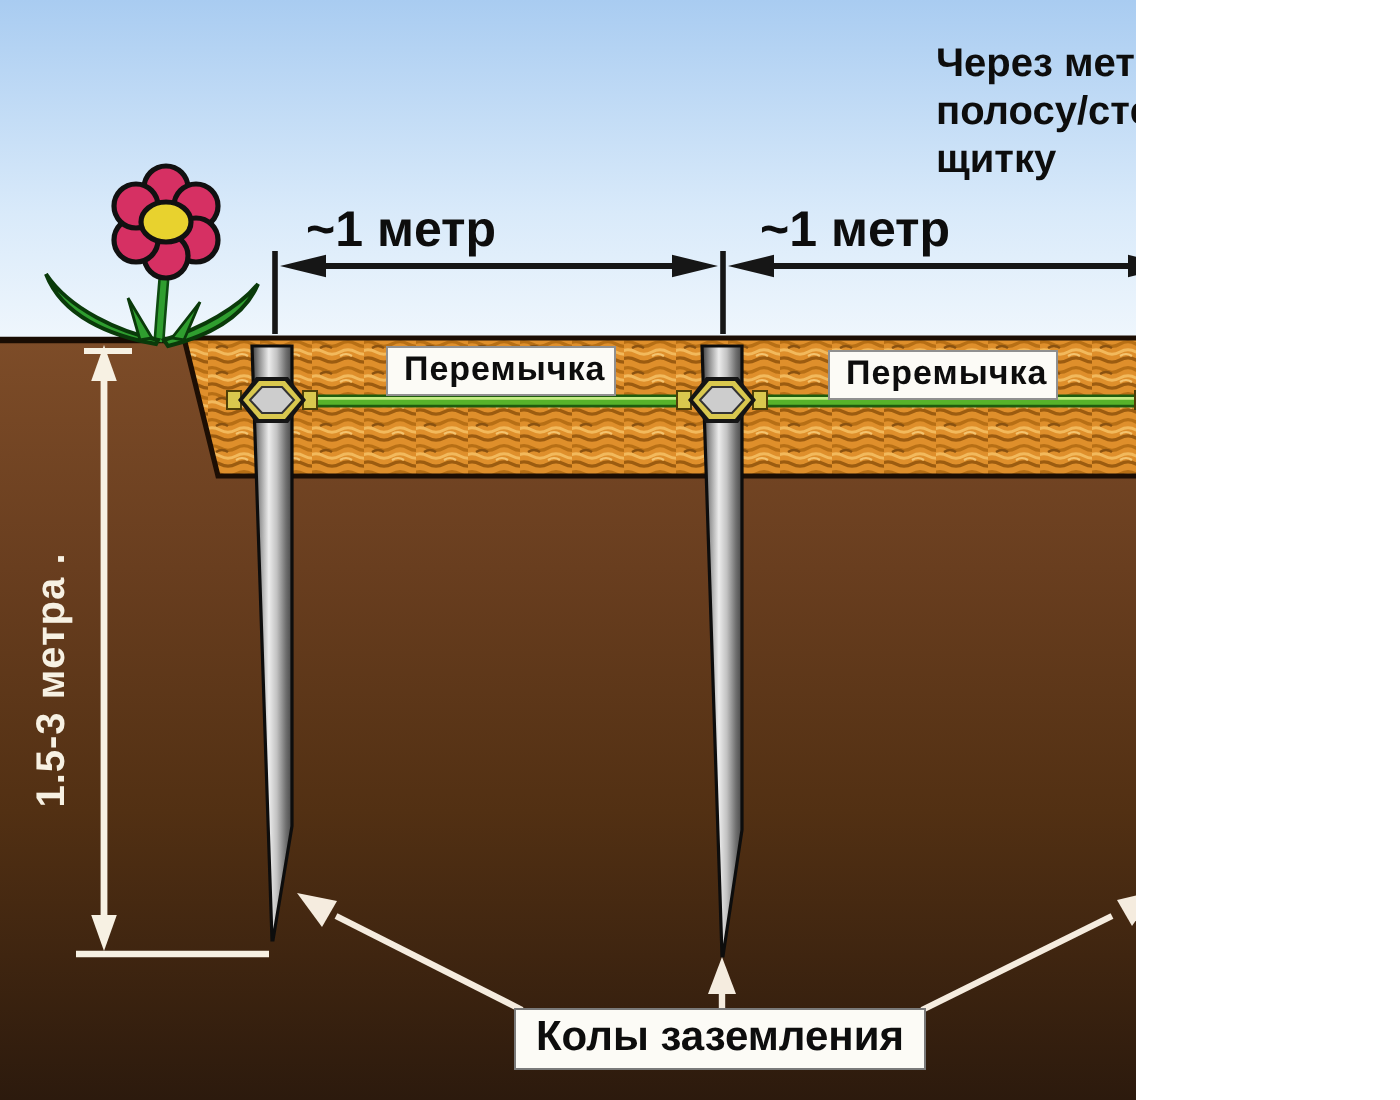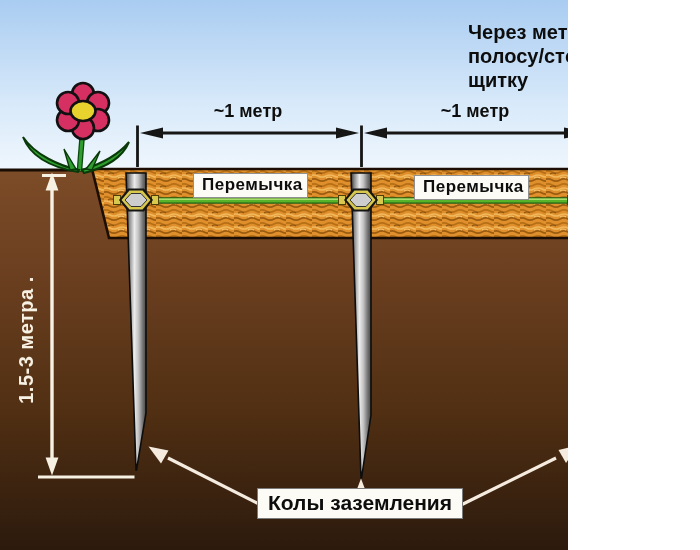--- a/index.html
+++ b/index.html
@@ -7,32 +7,32 @@
     position:relative;width:568px;height:550px;overflow:hidden;
     font-family:"Liberation Sans","DejaVu Sans",sans-serif;
   }
   #diagram-canvas{position:absolute;left:0;top:0;}
   .lbl{position:absolute;font-weight:bold;color:#0d0d0d;}
   .note{
     left:468px;top:20px;width:230px;
     font-size:20px;line-height:24px;white-space:pre-line;
   }
   .dim-h{
-    top:101px;width:190px;text-align:center;font-size:18px;
+    top:101px;width:190px;text-align:left;font-size:25px;
   }
   .dim-h1{left:153px;}
   .dim-h2{left:380px;}
   .tag{
     background:#fcfbf6;border:1px solid #909090;
     font-size:17px;letter-spacing:.5px;padding:1px 4px 2px 8px;
   }
   .tag1{left:193px;top:173px;}
   .tag2{left:414px;top:175px;}
   .callout{
-    left:257px;top:488px;width:206px;height:31px;box-sizing:border-box;
+    left:257px;top:504px;width:206px;height:31px;box-sizing:border-box;
     background:#fcfbf6;border:1px solid #7a7a7a;
     font-size:21px;line-height:28px;text-align:center;
   }
   .depth{
     left:-82px;top:327px;width:220px;height:26px;
     transform:rotate(-90deg);text-align:center;
     font-size:20px;letter-spacing:.5px;color:#f7f1e3;
   }
 </style>
 </head>

